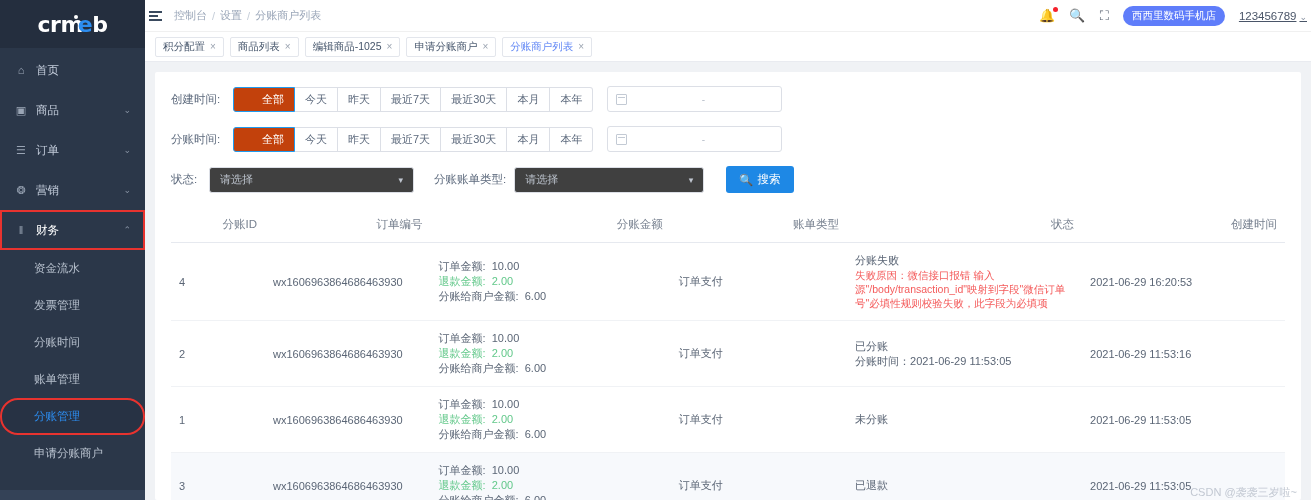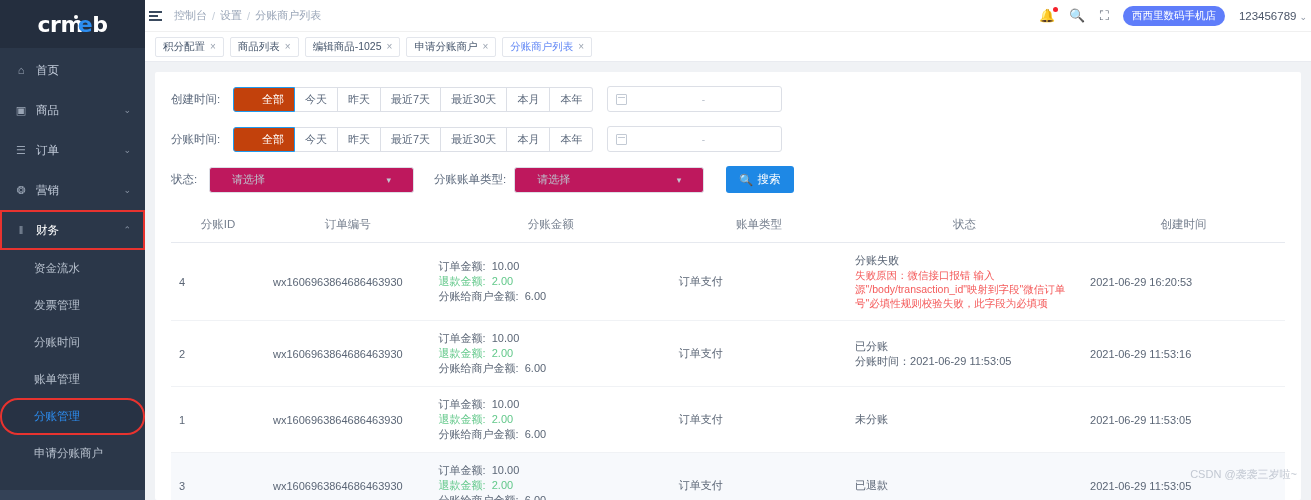--- a/index.html
+++ b/index.html
@@ -77,21 +77,21 @@
   .topbar-right { margin-left:auto; display:flex; align-items:center; gap:14px; }
   .icon-btn { cursor:pointer; display:flex; align-items:center; position:relative; }
   .bell { font-size:13px; color:#3a7bd5; }
   .bell-dot { position:absolute; top:-1px; right:-2px; width:5px;height:5px;border-radius:50%;background:#f5222d;}
   .search-ic { font-size:13px; color:#5a6472; }
   .expand-ic { font-size:13px; color:#5a6472; }
   .shop-badge {
     background:#5f7dfa; color:#fff; font-size:10.5px; border-radius:11px;
     padding: 3px 9px; white-space:nowrap; cursor:pointer;
   }
-  .username { font-size:11.5px; color:#4a5568; cursor:pointer; }
+  .username { font-size:11.5px; color:#4a5568; cursor:pointer;text-decoration:underline; }
   .caret { font-size:9px; color:#8a93a2; margin-left:3px;}
 
   .tabbar {
     height: 30px; background:#fff; display:flex; align-items:center;
     padding: 0 10px; gap: 6px; border-bottom:1px solid #e9ebf0; flex:0 0 30px;
   }
   .tab {
     height:20px; display:flex; align-items:center; gap:5px;
     border:1px solid #e3e6ec; background:#fff; border-radius:2px;
     padding: 0 7px; font-size:10.5px; color:#45556b; cursor:pointer;
@@ -121,52 +121,52 @@
     margin-left: 14px; width: 175px; height:26px;
     border:1px solid #dcdfe6; border-radius:3px; background:#fff;
     display:flex; align-items:center; padding: 0 8px; gap: 6px;
   }
   .cal-ic { width:11px;height:11px;border:1px solid #c3cad4; border-radius:1px; position:relative; flex:0 0 11px;}
   .cal-ic:before{content:"";position:absolute;top:2px;left:1px;right:1px;height:1px;background:#c3cad4;}
   .dash { flex:1; text-align:center; font-size:10px; color:#b9c0cb; }
 
   .filter-row2 { display:flex; align-items:center; margin-bottom: 14px; }
   .select-box {
-    height:26px; border:1px solid #dcdfe6; border-radius:3px; background:#be185d;
-    display:flex; align-items:center; padding: 0 22px; font-size:11px; color:#bcc3cd;
+    height:26px; border:1px solid #dcdfe6; border-radius:3px; background:#404040;
+    display:flex; align-items:center; padding: 0 10px; font-size:11px; color:#bcc3cd;
     cursor:pointer;
   }
   .select-box .sv { flex:1; }
   .select-box .sc { font-size:9px; color:#c0c6d0; }
   .btn-search {
     height:27px; background:#1e88e5; color:#fff; border:none; border-radius:3px;
     font-size:11.5px; padding: 0 13px; display:flex; align-items:center; gap:4px;
     cursor:pointer; margin-left:22px; font-family:"Liberation Sans", sans-serif;
   }
 
   
   table { width:100%; border-collapse:collapse; table-layout:fixed; }
   thead th {
-    text-align:center; font-size:11.5px; font-weight:normal; color:#757f8e;
+    text-align:right; font-size:11.5px; font-weight:normal; color:#757f8e;
     padding: 10px 8px; border-bottom:1px solid #e6e9ef;
   }
   tbody td {
     font-size:11px; color:#5b6676; padding: 10px 8px;
     border-bottom:1px solid #f0f2f5; vertical-align: middle;
   }
   tbody tr.alt { background:#f7f9fc; }
   .amt-line { line-height: 15px; color:#5b6676; }
   .amt-line.refund { color:#62c88a; }
   .st-title { color:#5b6676; line-height:15px; }
   .st-err { color:#f45b5b; line-height:14px; font-size:10.5px; }
   .st-sub { color:#5b6676; line-height:15px; }
   .ordernum { color:#5b6676; }
 
   .watermark {
-    position:absolute; right:14px; bottom:18px;
+    position:absolute; right:14px; bottom:0;
     font-size:11px; color:#c2c8d2;
   }
 </style>
 </head>
 <body>
 
 <div class="app">
 
   <div class="sidebar">
     <div class="logo-area">

